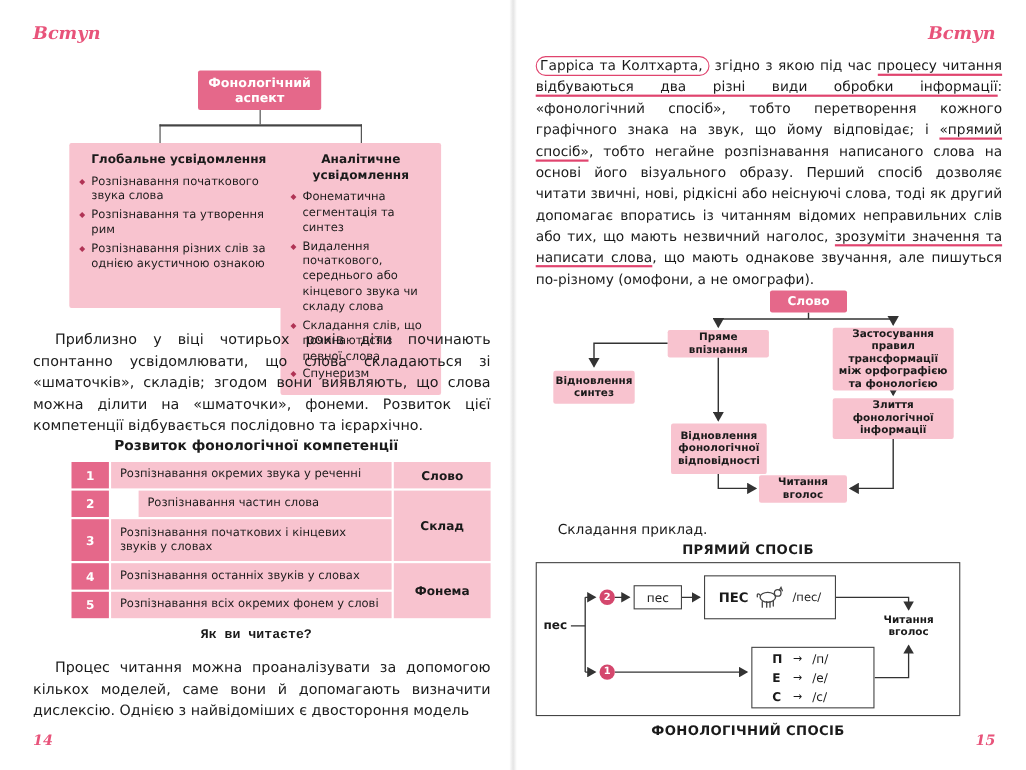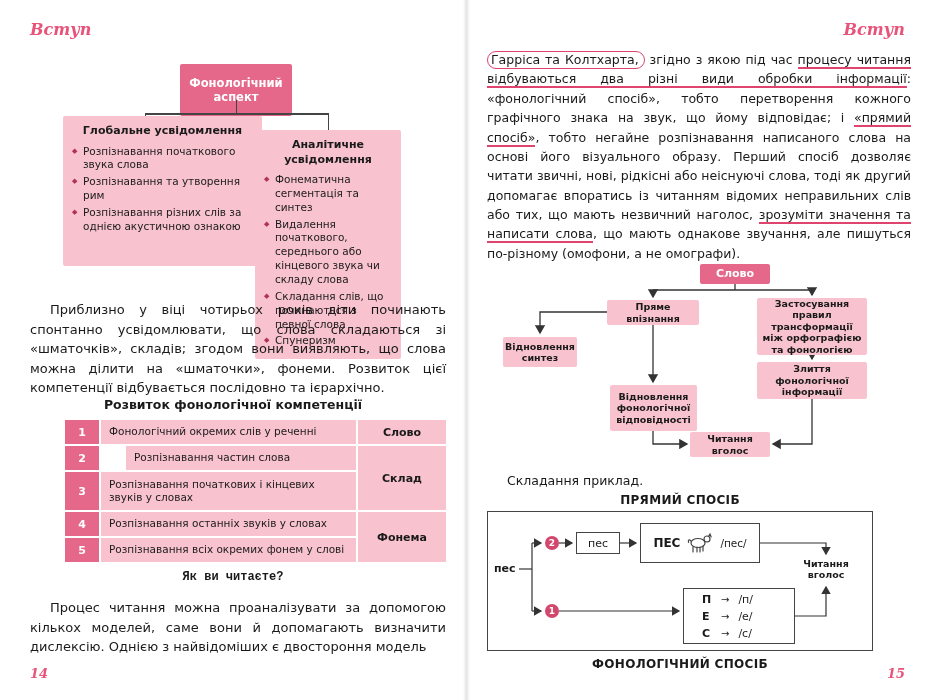--- a/index.html
+++ b/index.html
@@ -13,27 +13,27 @@
 
   .running-head { position:absolute; top:20px; font-family:"DejaVu Serif","Liberation Serif",serif;
                   font-style:italic; font-weight:bold; font-size:16px; color:#e8537a; }
   .rh-left { left:30px; } .rh-right { right:28px; }
   .pagenum { position:absolute; top:666px; font-family:"DejaVu Serif","Liberation Serif",serif;
              font-style:italic; font-weight:bold; font-size:13px; color:#e8537a; }
   .pn-left { left:30px; } .pn-right { right:28px; }
 
   .box-dark { background:#e5688a; color:#fff; font-weight:bold; display:flex; align-items:center;
               justify-content:center; text-align:center; border-radius:2px; }
-  .tree-root { position:absolute; left:180px; top:64px; width:112px; height:52px; font-size:11.5px;
+  .tree-root { position:absolute; left:180px; top:64px; width:112px; height:36px; font-size:11.5px;
                line-height:1.25; padding:2px;text-align:center; }
   .conn { position:absolute; background:#444; }
 
   .aw-box { position:absolute; background:#f8c3cf; border-radius:2px; padding:8px 9px;
             font-size:10.5px; line-height:1.32; }
-  .aw-global { left:63px; top:116px; width:199px; min-height:150px; }
+  .aw-global { left:63px; top:130px; width:199px; min-height:150px; }
   .aw-analytic { left:255px; top:130px; width:146px; min-height:166px; }
   .aw-title { font-weight:bold; font-size:11px; text-align:center; margin-bottom:6px; }
   .aw-item { position:relative; padding-left:11px; margin-bottom:3px; }
   .aw-item::before { content:"◆"; position:absolute; left:0; top:2px; font-size:7px; color:#b03355; }
 
   .body-text { position:absolute; left:30px; width:416px; font-size:13px; line-height:1.5;
                text-align:justify; }
   .indent { text-indent:20px; }
   .p1 { top:300px; } .p2 { top:598px; }
 
@@ -127,21 +127,21 @@
       <div class="aw-item">Складання слів, що починаються з певної слова</div>
       <div class="aw-item">Спунеризм</div>
     </div>
 
     <div class="body-text indent p1">Приблизно у віці чотирьох років діти починають спонтанно усвідомлювати, що слова складаються зі «шматочків», складів; згодом вони виявляють, що слова можна ділити на «шматочки», фонеми. Розвиток цієї компетенції відбувається послідовно та ієрархічно.</div>
 
     <div class="section-title tbl-title">Розвиток фонологічної компетенції</div>
 
     <div class="comp-table">
       <div class="cell cell-num" style="grid-row:1; grid-column:1;">1</div>
-      <div class="cell cell-text" style="grid-row:1; grid-column:2;">Фонологічний окремих слів у реченні</div>
+      <div class="cell cell-text" style="grid-row:1; grid-column:2;">Розпізнавання окремих звука у реченні</div>
       <div class="cell cell-cat" style="grid-row:1; grid-column:3;">Слово</div>
 
       <div class="cell cell-num" style="grid-row:2; grid-column:1;">2</div>
       <div class="cell cell-text" style="grid-row:2; grid-column:2;margin-left:25px;">Розпізнавання частин слова</div>
       <div class="cell cell-cat" style="grid-row:2 / span 2; grid-column:3;">Склад</div>
 
       <div class="cell cell-num" style="grid-row:3; grid-column:1;">3</div>
       <div class="cell cell-text" style="grid-row:3; grid-column:2;">Розпізнавання початкових і кінцевих звуків у словах</div>
 
       <div class="cell cell-num" style="grid-row:4; grid-column:1;">4</div>

